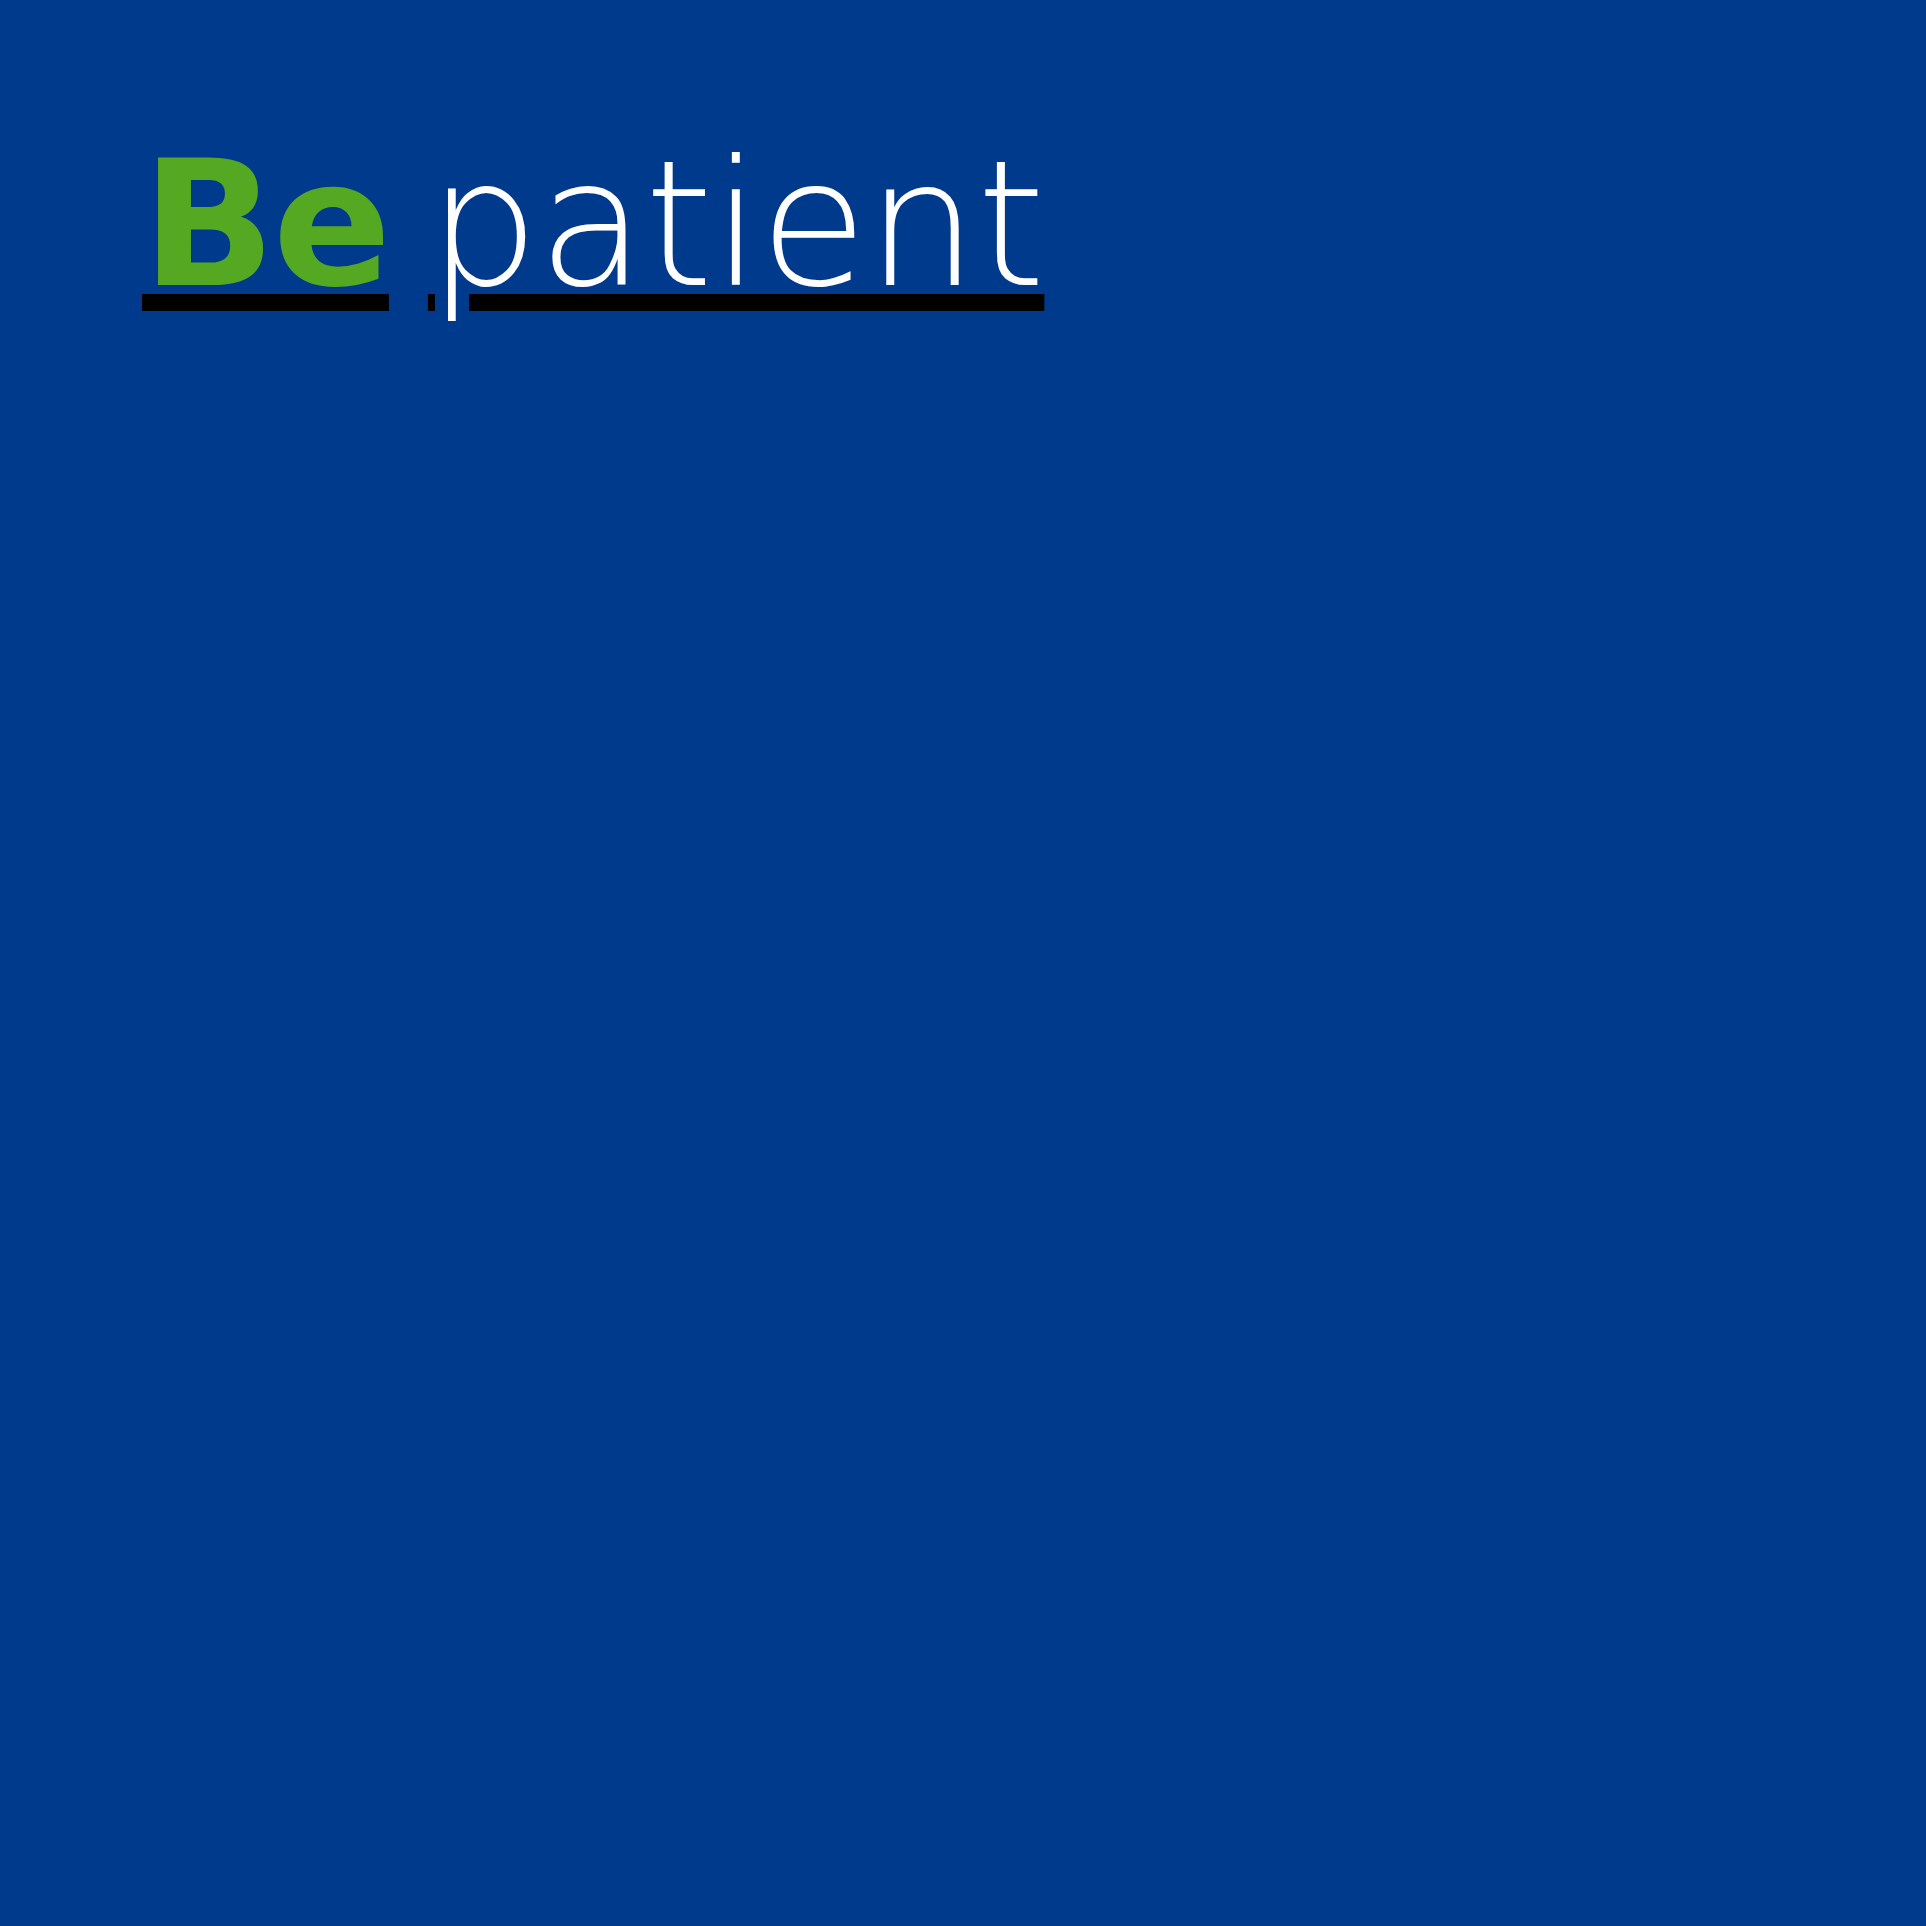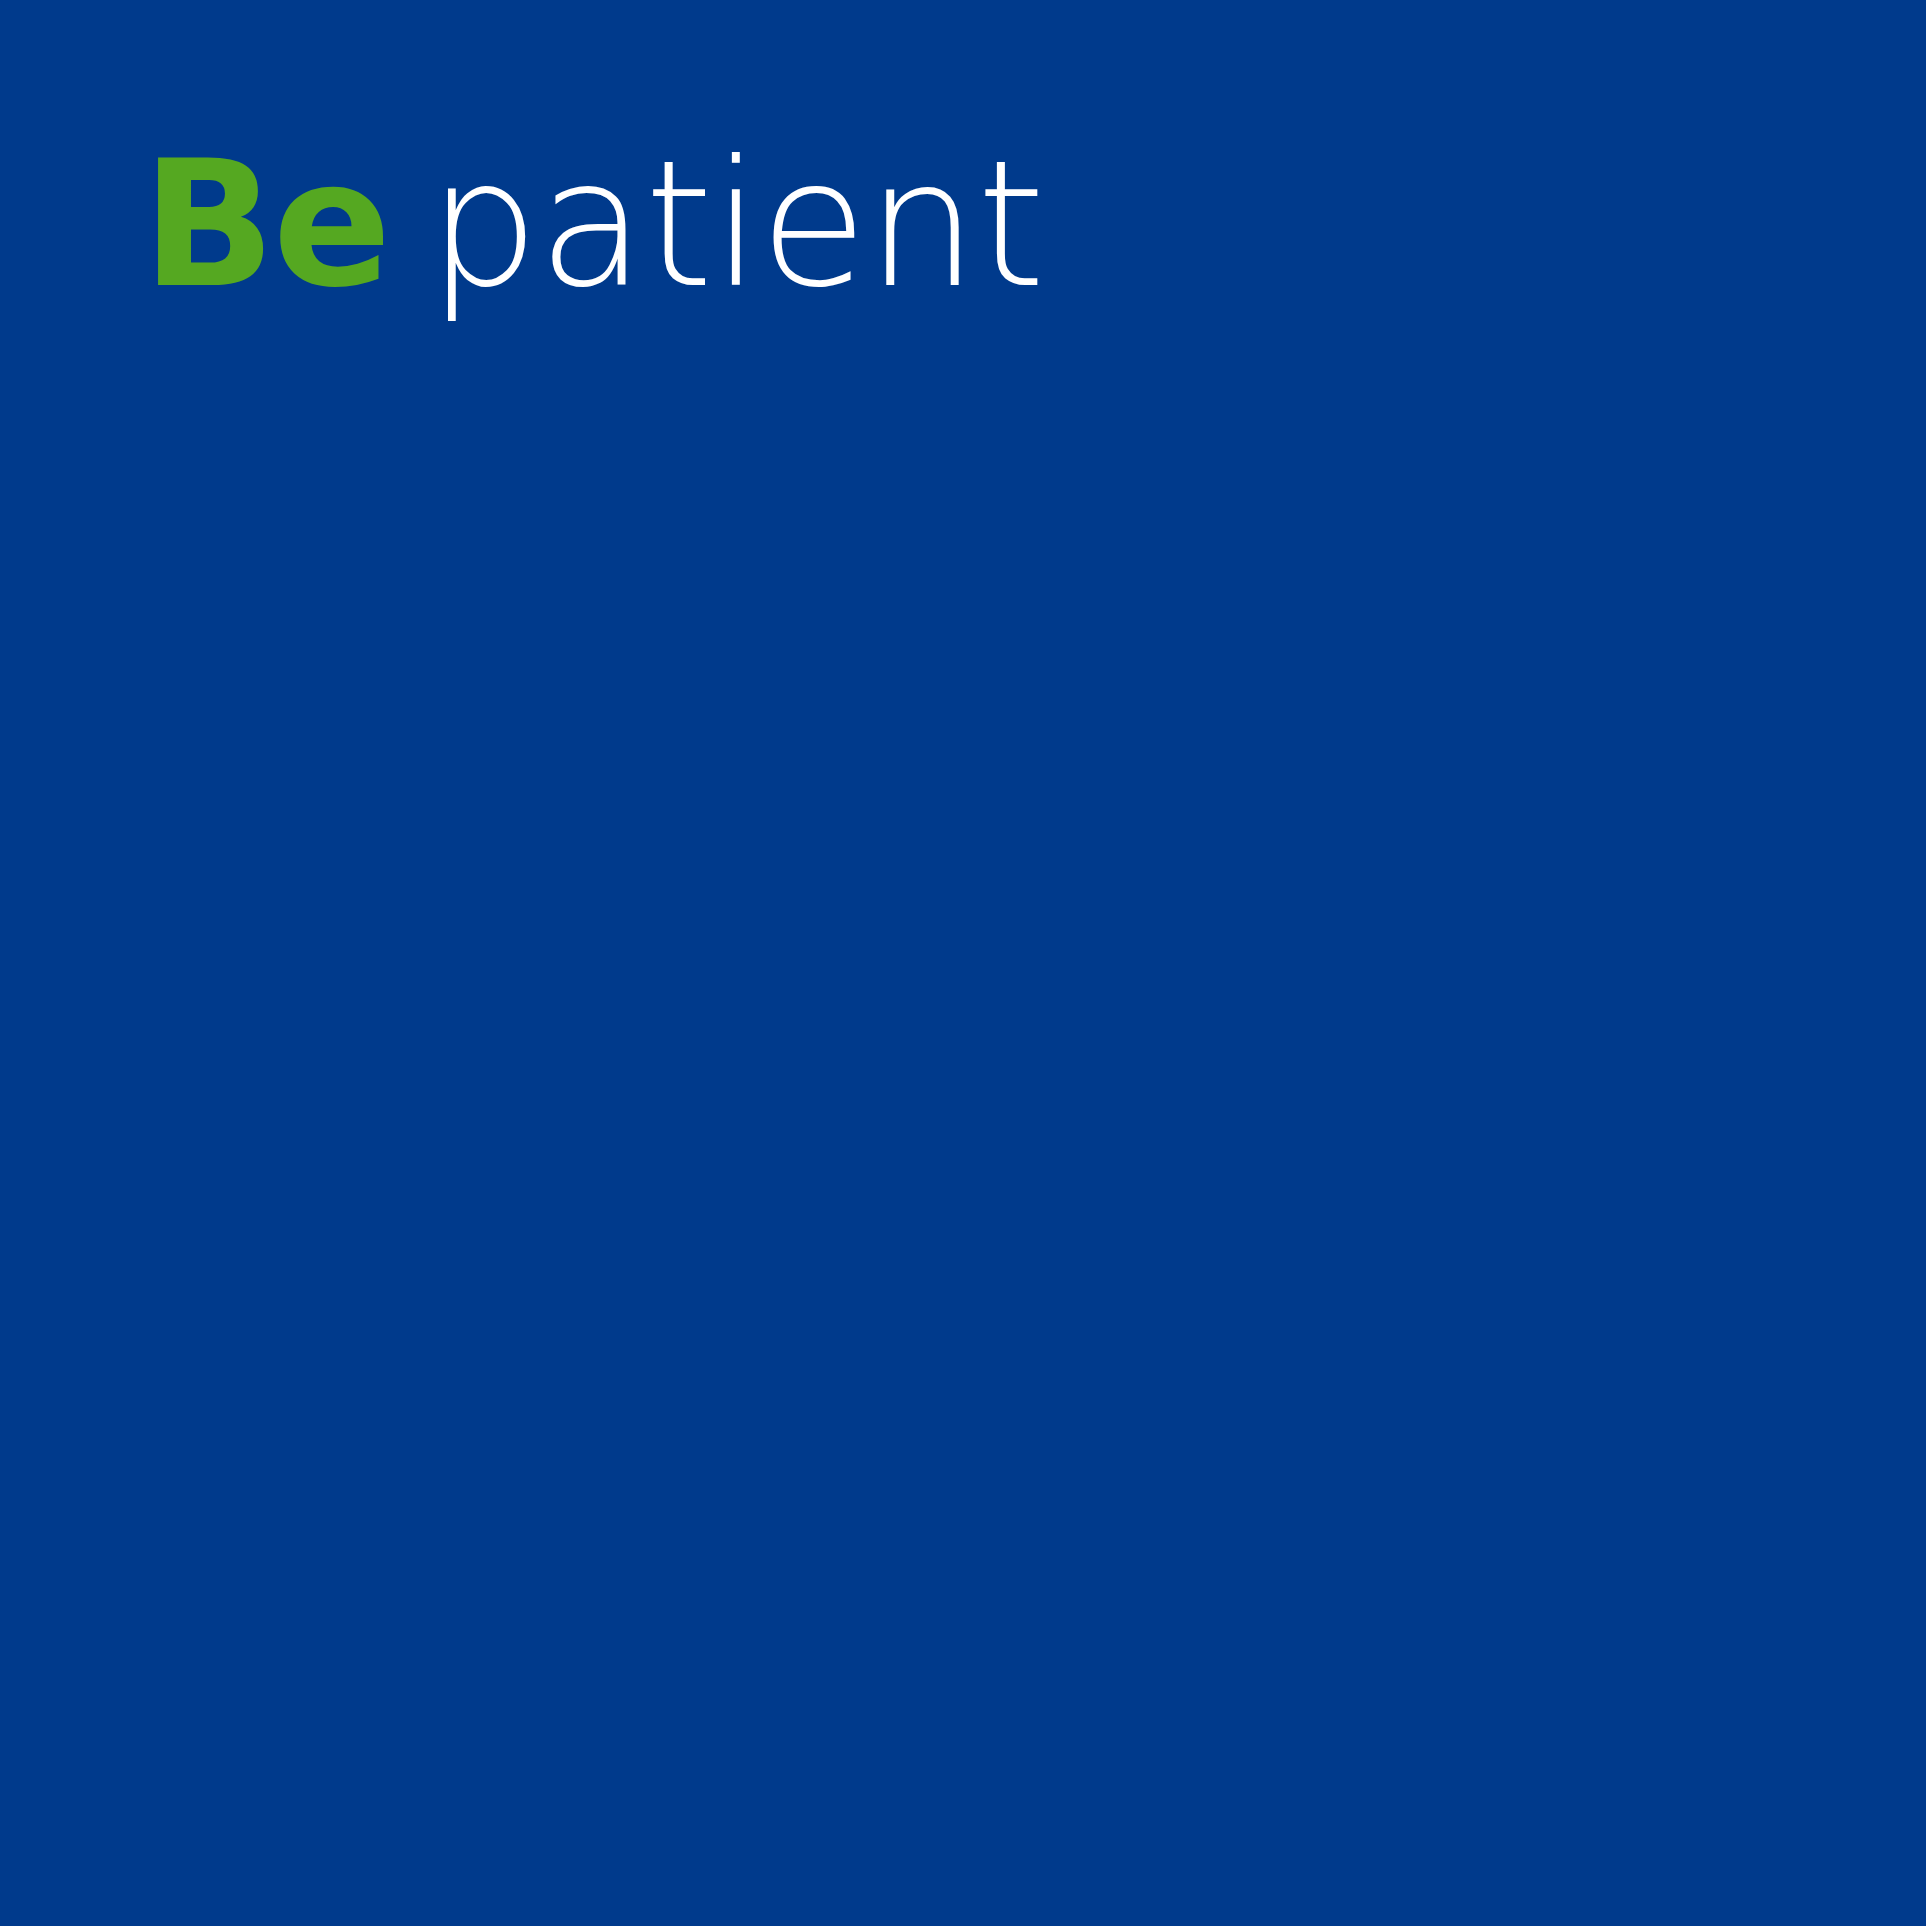--- a/index.html
+++ b/index.html
@@ -30,20 +30,21 @@
     left: 142px;
     top: 137px;
     width: 1627px;
     margin: 0;
     padding: 0;
     line-height: 1.0;
     white-space: nowrap;
     font-family: "DejaVu Sans", "Liberation Sans", sans-serif;
     font-size: 175px;
     letter-spacing: -1.7px;
+    text-decoration: underline;
     -webkit-font-smoothing: antialiased;
   }
 
   .word-accent {
     color: #55a821;
     font-weight: 700;
     letter-spacing: -2.6px;
   }
 
   .word-main {

